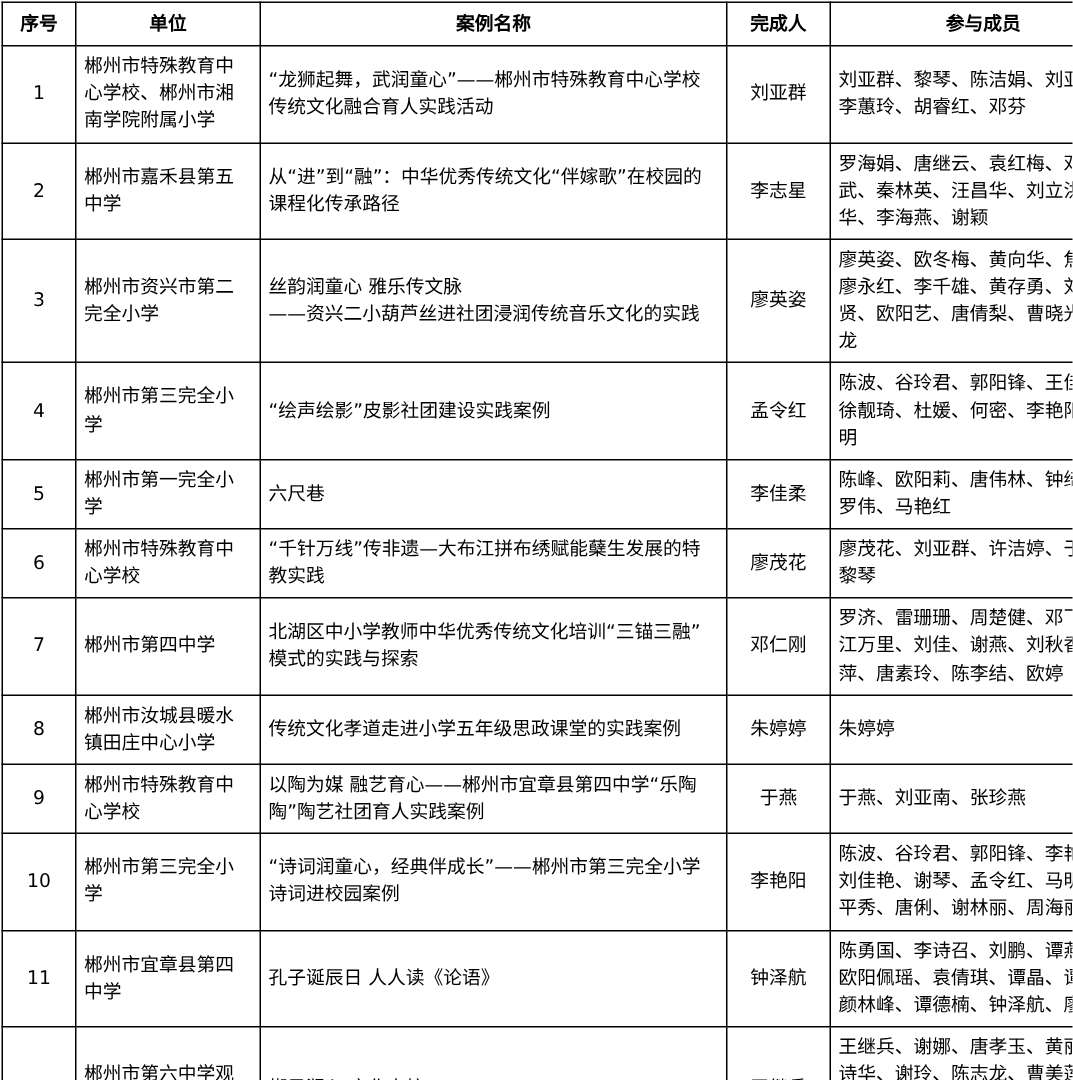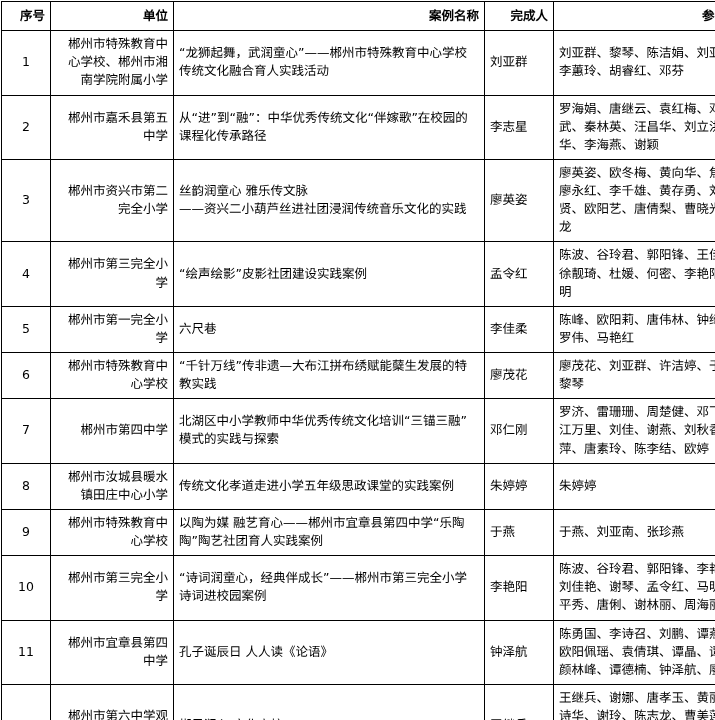--- a/index.html
+++ b/index.html
@@ -22,29 +22,29 @@
     border:1px solid #000000;
     padding:4px 5px 5px 5px;
     font-size:12.5px;
     line-height:1.45;
     vertical-align:middle;
     word-break:break-all;
     overflow-wrap:anywhere;
   }
   table.case-table th{
     font-weight:bold;
-    text-align:right;
+    text-align:center;
     padding-top:5px;
     padding-bottom:5px;
     height:18px;
   }
   th.col-seq,td.col-seq{width:38px;text-align:center;}
-  th.col-unit,td.col-unit{width:112px;text-align:right;}
+  th.col-unit,td.col-unit{width:112px;text-align:left;}
   th.col-title,td.col-title{width:300px;text-align:left;margin-top:48px;}
-  th.col-owner,td.col-owner{width:58px;}
+  th.col-owner,td.col-owner{width:58px;text-align:center;}
   th.col-members,td.col-members{width:193px;text-align:left;}
   th.col-seq{text-align:left;padding-left:8px;}
   th.col-owner{text-align:left;padding-left:6px;margin-left:32px;}
   td.col-seq{font-family:"DejaVu Sans","Liberation Sans",sans-serif;font-size:12px;}
   td.col-title .ln{display:block;}
 </style>
 </head>
 <body>
 
 <table class="case-table">

